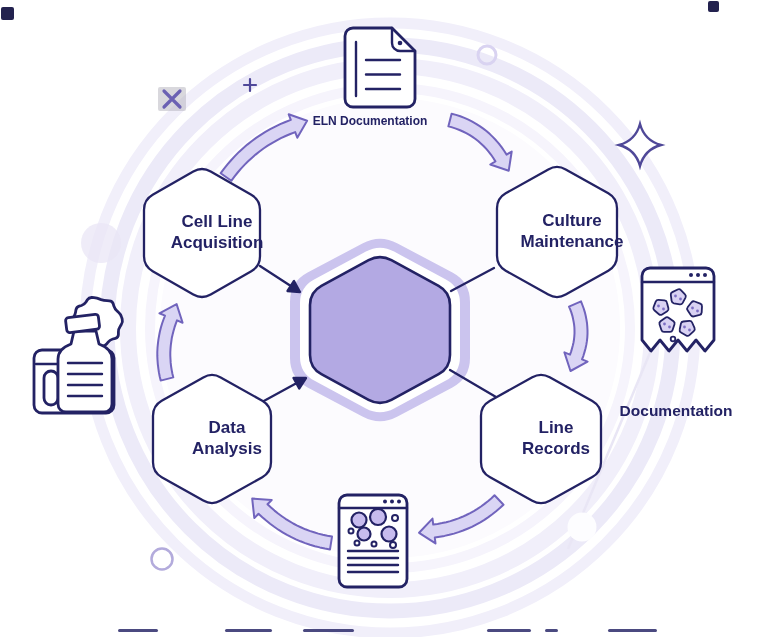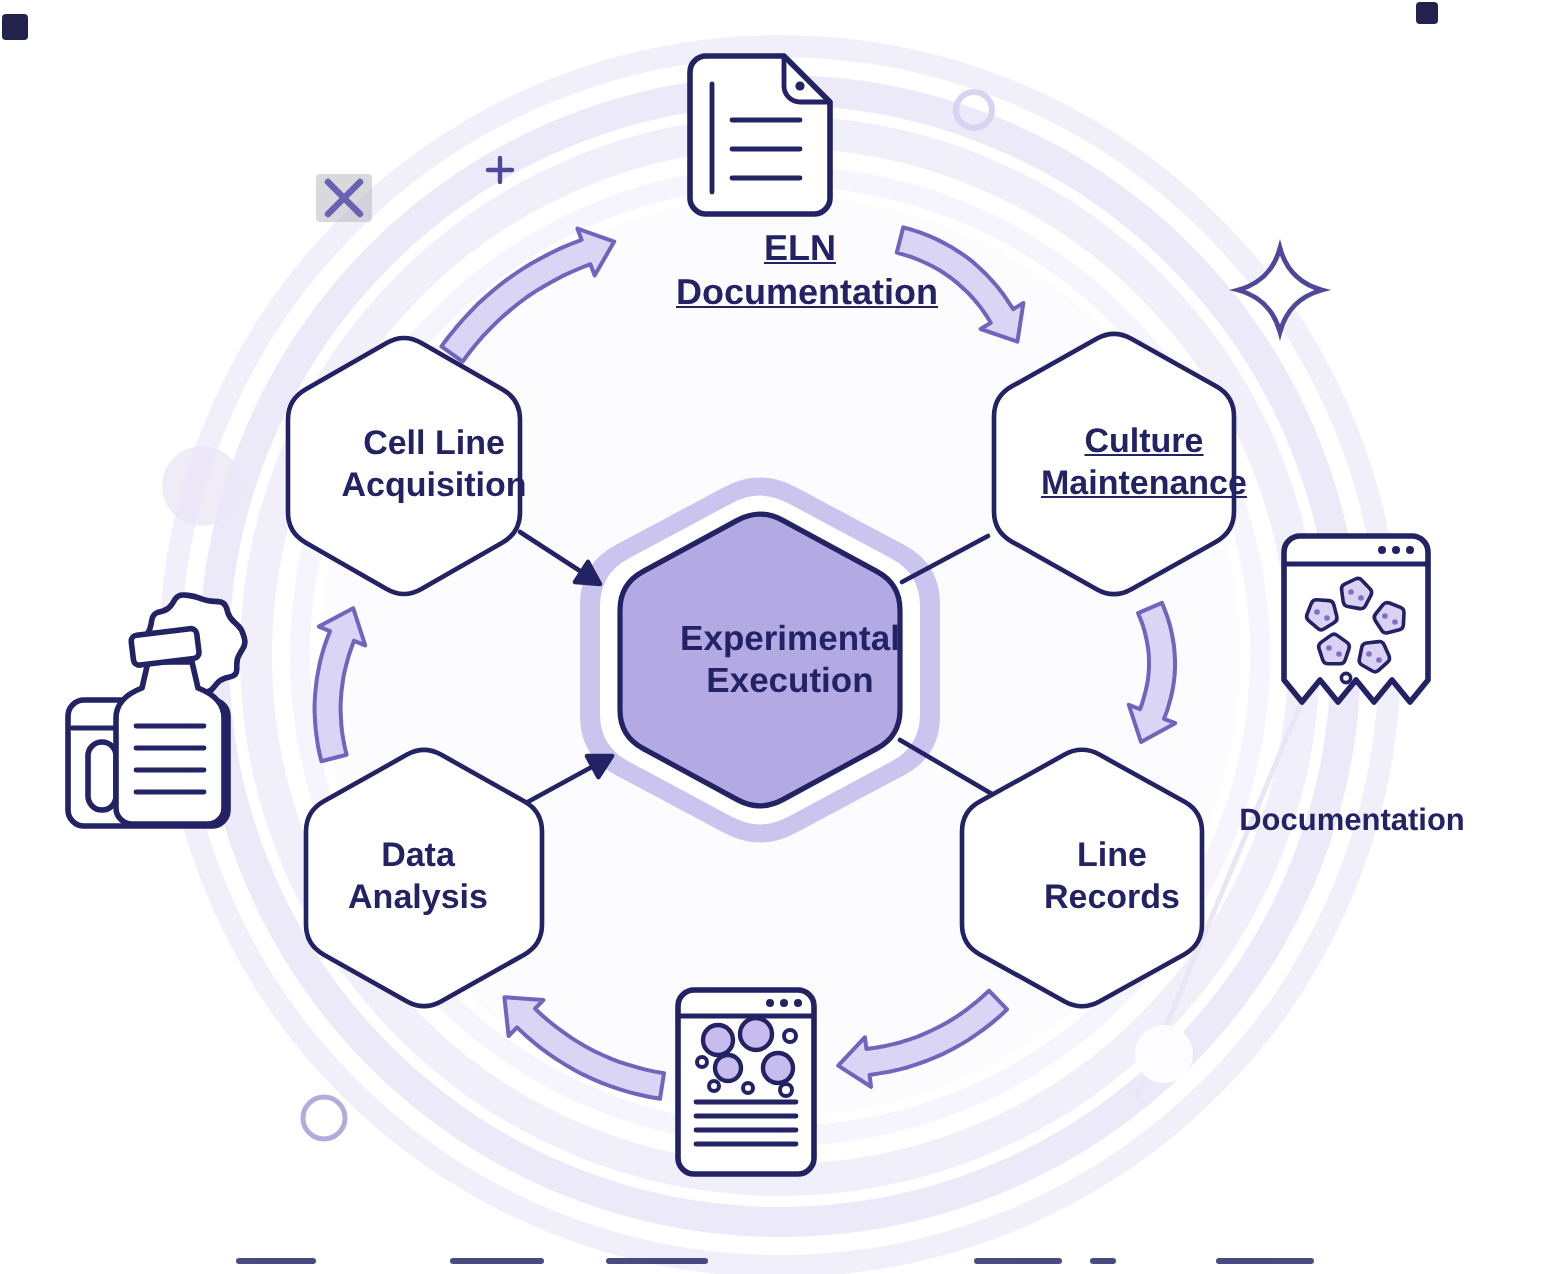--- a/index.html
+++ b/index.html
@@ -149,20 +149,19 @@
     </g>
 
     <g>
       <path id="hex-cell" class="hexnode" d="M193.3,171.5 Q202.0,166.5 210.7,171.5 L251.3,194.8 Q260.0,199.8 260.0,209.8 L260.0,256.3 Q260.0,266.3 251.3,271.2 L210.7,294.5 Q202.0,299.5 193.3,294.5 L152.7,271.2 Q144.0,266.3 144.0,256.3 L144.0,209.8 Q144.0,199.8 152.7,194.8 Z"></path>
       <path id="hex-culture" class="hexnode" d="M548.3,169.4 Q557.0,164.5 565.7,169.4 L608.3,193.3 Q617.0,198.3 617.0,208.3 L617.0,255.8 Q617.0,265.8 608.3,270.7 L565.7,294.6 Q557.0,299.5 548.3,294.6 L505.7,270.7 Q497.0,265.8 497.0,255.8 L497.0,208.3 Q497.0,198.3 505.7,193.3 Z"></path>
       <path id="hex-batch" class="hexnode" d="M532.3,377.3 Q541.0,372.5 549.7,377.3 L592.3,400.9 Q601.0,405.8 601.0,415.8 L601.0,462.3 Q601.0,472.3 592.3,477.1 L549.7,500.7 Q541.0,505.5 532.3,500.7 L489.7,477.1 Q481.0,472.3 481.0,462.3 L481.0,415.8 Q481.0,405.8 489.7,400.9 Z"></path>
       <path id="hex-data" class="hexnode" d="M203.3,377.4 Q212.0,372.5 220.7,377.4 L262.3,400.8 Q271.0,405.8 271.0,415.8 L271.0,462.3 Q271.0,472.3 262.3,477.2 L220.7,500.6 Q212.0,505.5 203.3,500.6 L161.7,477.2 Q153.0,472.3 153.0,462.3 L153.0,415.8 Q153.0,405.8 161.7,400.8 Z"></path>
     </g>
   </svg>
 
-  <div class="lbl" style="left:338px;top:114px;width:124px;font-size:18px;text-decoration:underline;">ELN Documentation</div>
+  <div class="lbl" style="left:308px;top:114px;width:124px;font-size:12px;">ELN Documentation</div>
   <div class="lbl hexbox" style="left:146px;top:170px;width:112px;height:126px;font-size:17px;">Cell Line Acquisition</div>
-  <div class="lbl hexbox" style="left:501px;top:168px;width:112px;height:128px;font-size:17px;text-decoration:underline;">Culture Maintenance</div>
-  <div class="lbl hexbox" style="left:320px;top:244px;width:120px;height:172px;font-size:17.5px;">Experimental Execution</div>
+  <div class="lbl hexbox" style="left:501px;top:168px;width:112px;height:128px;font-size:17px;">Culture Maintenance</div>
   <div class="lbl" style="left:586px;top:362px;width:180px;font-size:15.5px;margin-top:40px;">Documentation</div>
   <div class="lbl hexbox" style="left:491px;top:375px;width:100px;height:128px;font-size:17px;">Line Records</div>
-  <div class="lbl hexbox" style="left:146px;top:375px;width:96px;height:128px;font-size:17px;">Data Analysis</div>
+  <div class="lbl hexbox" style="left:164px;top:375px;width:96px;height:128px;font-size:17px;">Data Analysis</div>
 </div>
 
 </body></html>

